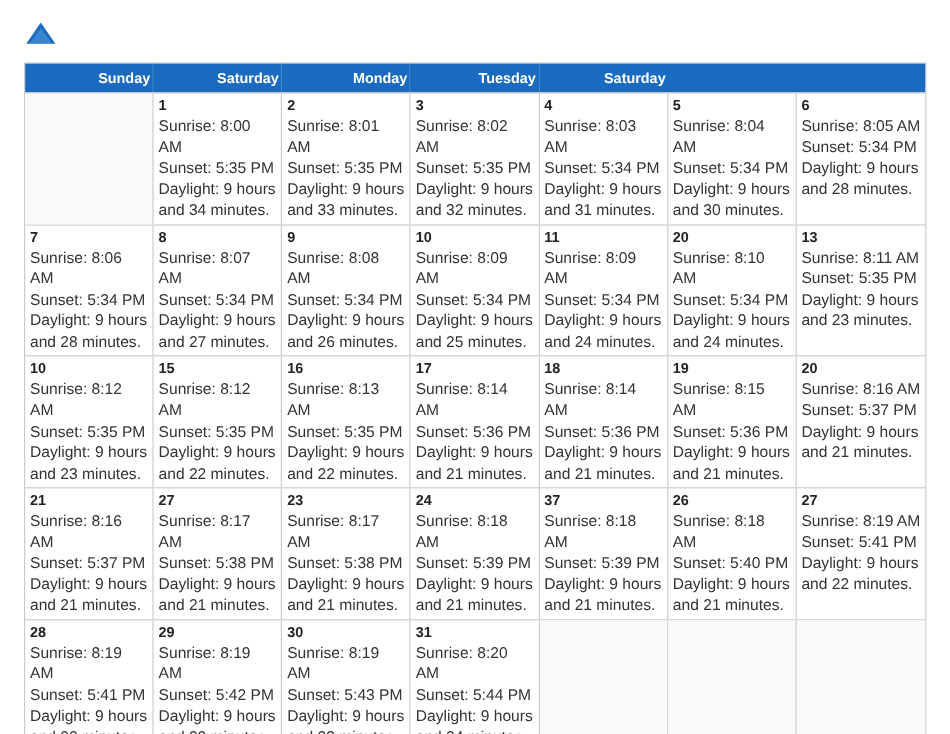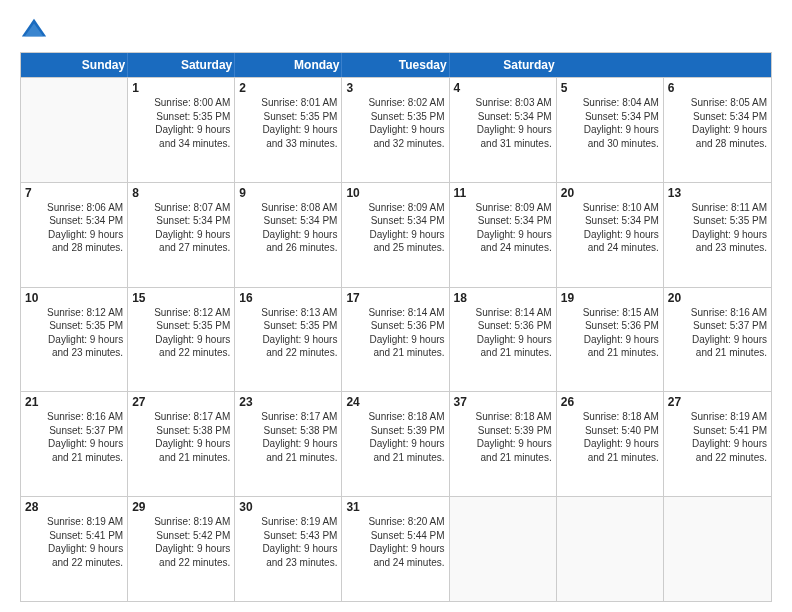--- a/index.html
+++ b/index.html
@@ -88,24 +88,23 @@
     .cal-cell:last-child { border-right: none; }
     .cal-cell.empty { background: #f9f9f9; }
     .day-num {
       font-size: 12px;
       font-weight: bold;
       color: #222;
       display: block;
       margin-bottom: 1px;
     }
     .day-info {
-      font-size: 10px;
+      font-size: 13px;
       color: #333;
       line-height: 1.35;
-      text-align: right;
     }
   </style>
 </head>
 <body>
 
 <div class="page">
   <div class="header">
     <div class="logo">
       <svg class="logo-icon" viewBox="0 0 30 30" xmlns="http://www.w3.org/2000/svg">
         <polygon points="15,3 28,22 2,22" fill="#1a6bbf"></polygon>

